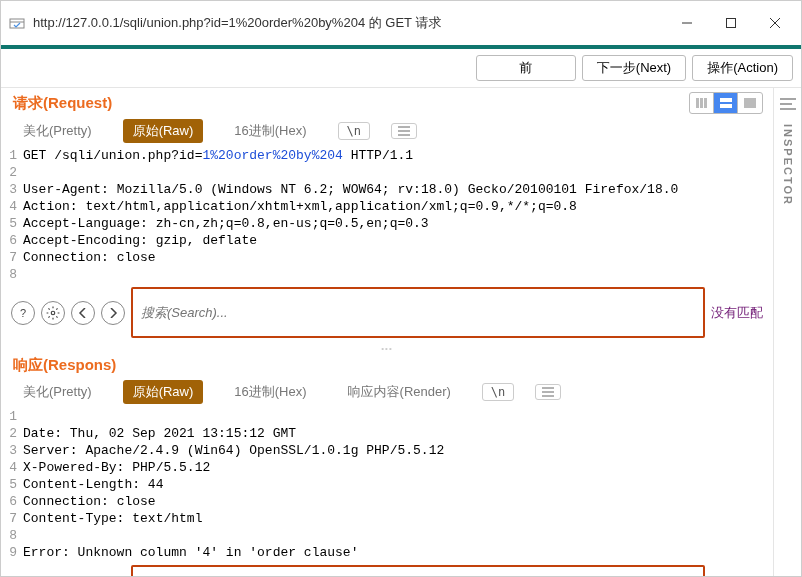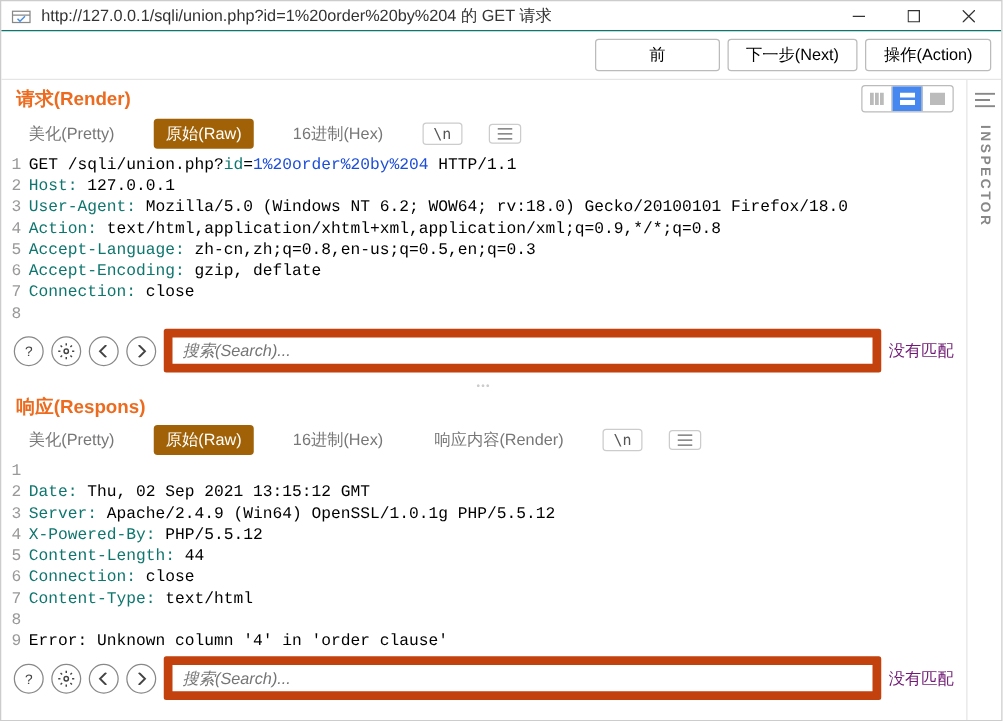--- a/index.html
+++ b/index.html
@@ -1,17 +1,17 @@
 <!DOCTYPE html>
 <html><head>
 <meta charset="utf-8">
 <style>
 * { margin: 0; padding: 0; box-sizing: border-box; }
 body { font-family: "Segoe UI", Arial, sans-serif; font-size: 13px; background: #fff; width: 802px; height: 577px; overflow: hidden; display: flex; flex-direction: column; border: 1px solid #ccc; }
-.titlebar { display: flex; align-items: center; height: 24px; padding: 0 4px 0 8px; border-bottom: 1px solid #0f766e; }
+.titlebar { display: flex; align-items: center; height: 48px; padding: 0 4px 0 8px; border-bottom: 4px solid #0f766e; }
 .app-icon { width: 16px; height: 16px; margin-right: 8px; display: flex; align-items: center; justify-content: center; }
 .app-icon svg { width: 16px; height: 16px; }
 .title-text { flex: 1; font-size: 13px; color: #333; white-space: nowrap; overflow: hidden; }
 .win-controls { display: flex; }
 .win-btn { width: 44px; height: 30px; display: flex; align-items: center; justify-content: center; color: #333; cursor: pointer; }
 .topbar { display: flex; justify-content: flex-end; padding: 6px 8px; gap: 6px; border-bottom: 1px solid #e5e5e5; }
 .btn { border: 1px solid #bbb; background: #fff; padding: 3px 14px; font-size: 13px; border-radius: 3px; cursor: pointer; }
 .main { display: flex; flex: 1; min-height: 0; }
 .panels { flex: 1; display: flex; flex-direction: column; min-width: 0; overflow: hidden; }
 .panel { display: flex; flex-direction: column; }
@@ -23,25 +23,25 @@
 .view-toggle .vt.active { background: #4687f0; color: #fff; }
 .tabbar { display: flex; align-items: center; padding: 3px 10px 4px 12px; gap: 21px; }
 .tab { padding: 3px 10px; font-size: 13px; border-radius: 3px; cursor: pointer; color: #777; }
 .tab.active { background: #a16207; color: #fff; }
 .tab.esc { border: 1px solid #ccc; padding: 1px 8px; color: #555; font-family: Consolas, monospace; font-size: 12px; }
 .tab.hamb { border: 1px solid #ccc; padding: 2px 6px; color: #555; }
 .code-area { font-family: Consolas, "Courier New", monospace; font-size: 13px; line-height: 17px; padding: 0 0 0 6px; overflow: hidden; }
 .code-line { display: flex; }
 .gutter { width: 16px; text-align: right; color: #999; padding-right: 6px; user-select: none; }
 .code { white-space: pre; }
-.hn { color: #0f766e; }
+.hn { color: #000000; }
 .hu { color: #1d4ed8; }
 .search-row { display: flex; align-items: center; padding: 4px 10px 6px 10px; gap: 6px; }
 .circ-btn { width: 24px; height: 24px; border: 1px solid #888; border-radius: 50%; display: flex; align-items: center; justify-content: center; cursor: pointer; color: #444; }
-.search-input { flex: 1; border: 7px solid #c2410c; padding: 3px 8px; font-size: 13px; font-style: italic; color: #888; border-radius: 2px; background: #fff; }
+.search-input { flex: 1; border: 2px solid #c2410c; padding: 16px 8px; font-size: 13px; font-style: italic; color: #888; border-radius: 2px; background: #fff; }
 .no-match { color: #701a75; font-size: 13px; white-space: nowrap; }
 .divider { height: 8px; display: flex; align-items: center; justify-content: center; color: #ccc; font-size: 8px; letter-spacing: 1px; }
 .sidebar { width: 28px; border-left: 1px solid #e5e5e5; display: flex; flex-direction: column; align-items: center; padding-top: 6px; }
 .sidebar-icon { width: 20px; height: 20px; color: #888; margin-bottom: 10px; cursor: pointer; display: flex; align-items: center; justify-content: center; }
 .sidebar-text { writing-mode: vertical-rl; text-orientation: mixed; font-size: 11px; letter-spacing: 2px; color: #888; font-weight: 600; }
 svg { display: block; }
 </style>
 </head>
 <body>
 
@@ -77,21 +77,21 @@
   <button class="btn" style="min-width:100px">前</button>
   <button class="btn" style="min-width:100px">下一步(Next)</button>
   <button class="btn" style="min-width:100px">操作(Action)</button>
 </div>
 
 <div class="main">
   <div class="panels">
 
     <div class="panel">
       <div class="panel-header-row">
-        <div class="panel-header">请求(Render)</div>
+        <div class="panel-header">请求(Request)</div>
         <div class="view-toggle">
           <div class="vt">
               <svg width="12" height="10">
                 <rect x="0" y="0" width="3" height="10" fill="#bbb"></rect>
                 <rect x="4" y="0" width="3" height="10" fill="#bbb"></rect>
                 <rect x="8" y="0" width="3" height="10" fill="#bbb"></rect>
               </svg>
             </div>
           <div class="vt active">
               <svg width="12" height="10">
@@ -117,21 +117,20 @@
             </svg>
           </div>
       </div>
       <div class="code-area" id="req-code">
           <div class="code-line">
             <div class="gutter">1</div>
             <div class="code"><span>GET /sqli/union.php?</span><span class="hn">id</span><span>=</span><span class="hu">1%20order%20by%204</span><span> HTTP/1.1</span></div>
           </div>
           <div class="code-line">
             <div class="gutter">2</div>
-            <div class="code"><span class="hn">Host:</span><span> 127.0.0.1</span></div>
           </div>
           <div class="code-line">
             <div class="gutter">3</div>
             <div class="code"><span class="hn">User-Agent:</span><span> Mozilla/5.0 (Windows NT 6.2; WOW64; rv:18.0) Gecko/20100101 Firefox/18.0</span></div>
           </div>
           <div class="code-line">
             <div class="gutter">4</div>
             <div class="code"><span class="hn">Action:</span><span> text/html,application/xhtml+xml,application/xml;q=0.9,*/*;q=0.8</span></div>
           </div>
           <div class="code-line">

